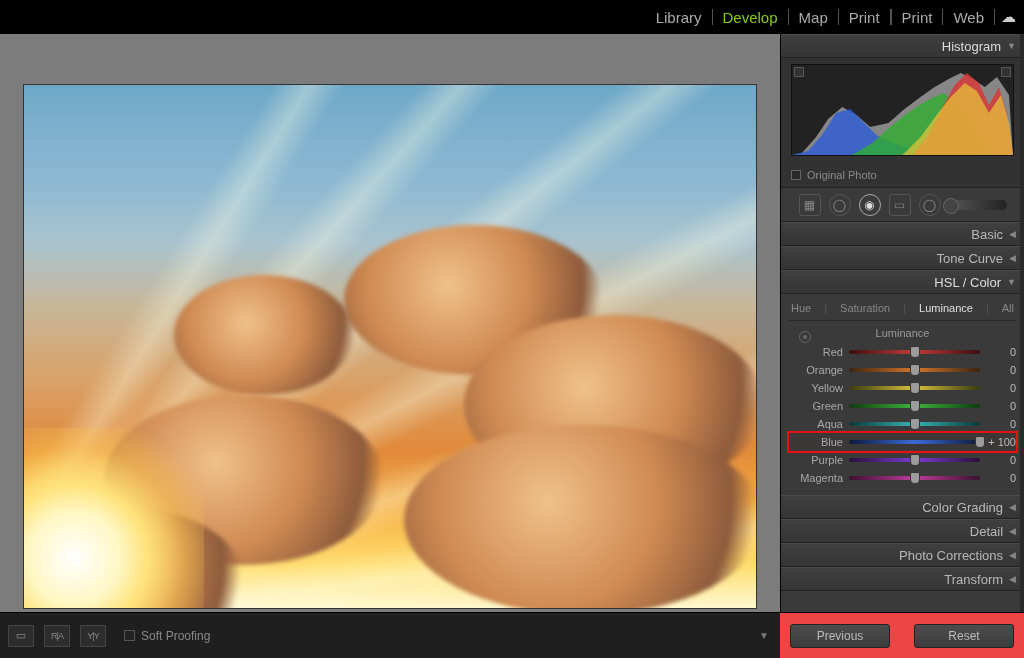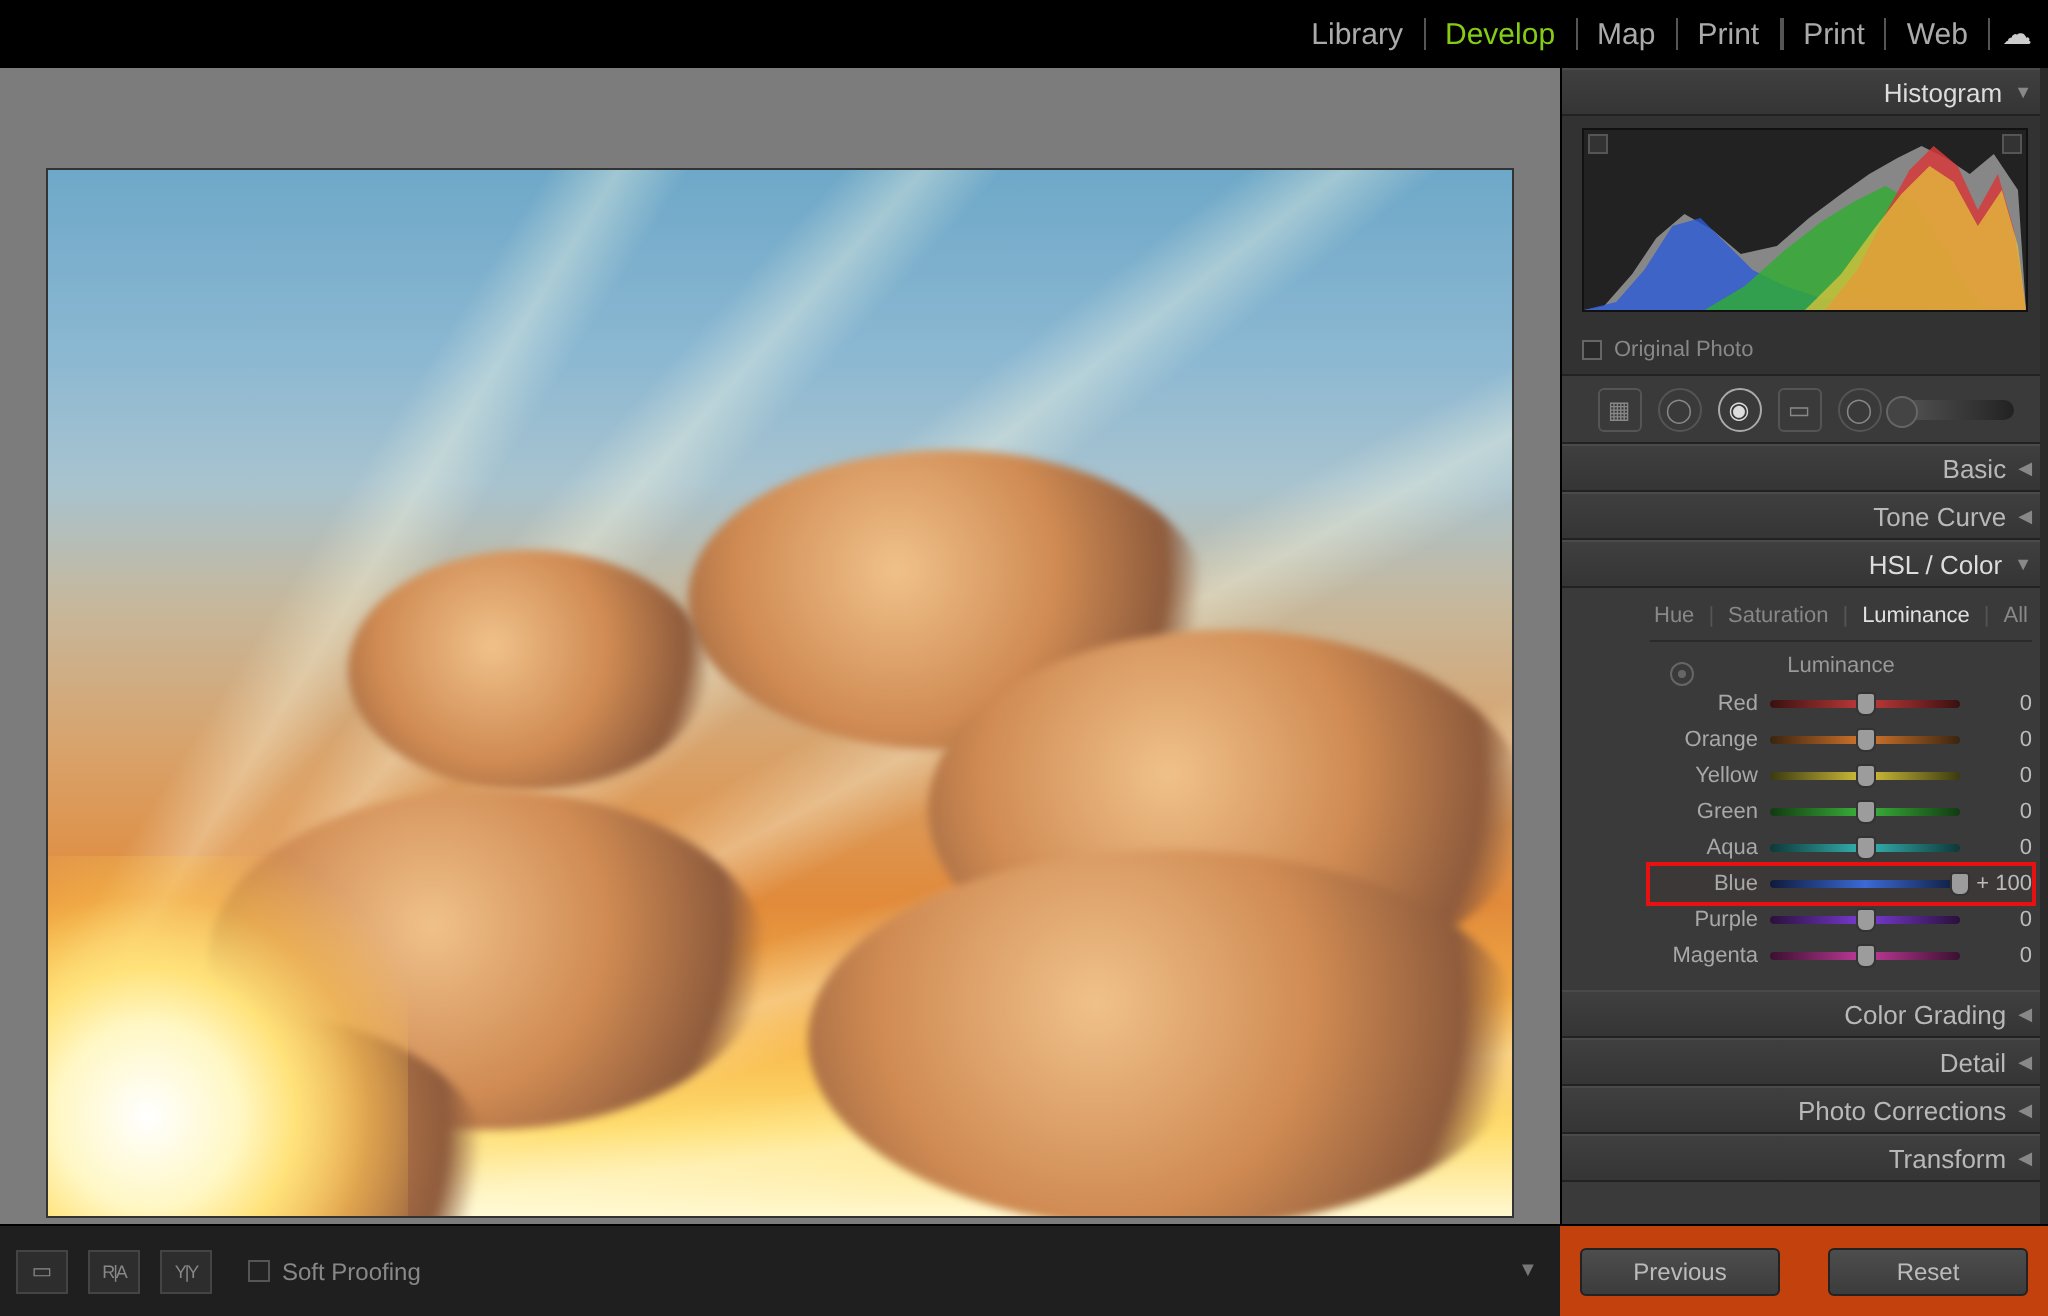--- a/index.html
+++ b/index.html
@@ -154,21 +154,20 @@
   .tool { width:22px; height:22px; border:1px solid #555; border-radius:3px; display:flex;align-items:center;justify-content:center;color:#888; font-size:12px; cursor:pointer;}
   .tool.round{border-radius:50%;}
   .tool.active{border-color:#aaa; color:#ddd;}
   .tool-grad { flex:0 0 58px; height:10px; background:linear-gradient(to right,#555,#222); border-radius:5px; position:relative;}
   .tool-grad::after{content:"";position:absolute;left:-6px;top:-2px;width:14px;height:14px;border-radius:50%;border:1px solid #666;background:#444;}
 
   
   .hsl-body {
     background:#3a3a3a;
     padding: 6px 8px 8px 8px;
-    margin-left: 36px;
   }
   .subtabs {
     display:flex; align-items:center; justify-content:space-between;
     font-size:11px; color:#888;
     border-bottom:1px solid #2a2a2a;
     padding: 2px 2px 6px 2px;
   }
   .subtabs span{cursor:pointer;}
   .subtabs .sel{color:#e0e0e0;}
   .subtabs .divv{color:#555;}
@@ -226,21 +225,21 @@
   .chk2{width:11px;height:11px;border:1px solid #555;background:#222;}
   .bbar-drop {
     margin-left:auto;
     width:16px;height:16px;color:#777;font-size:10px;display:flex;align-items:center;justify-content:center;
     cursor:pointer;
   }
   
   .rbuttons{
     position:absolute;
     right:0; bottom:0; width:244px; height:46px;
-    background:#c2410c;
+    background:#ef4444;
     border-top:1px solid #000;
     display:flex; align-items:center; justify-content:center; gap:24px;
     padding:0 10px;
   }
   .rb {
     flex:1;
     height:24px;
     background:linear-gradient(#4d4d4d,#3c3c3c);
     border:1px solid #222;
     border-radius:3px;

